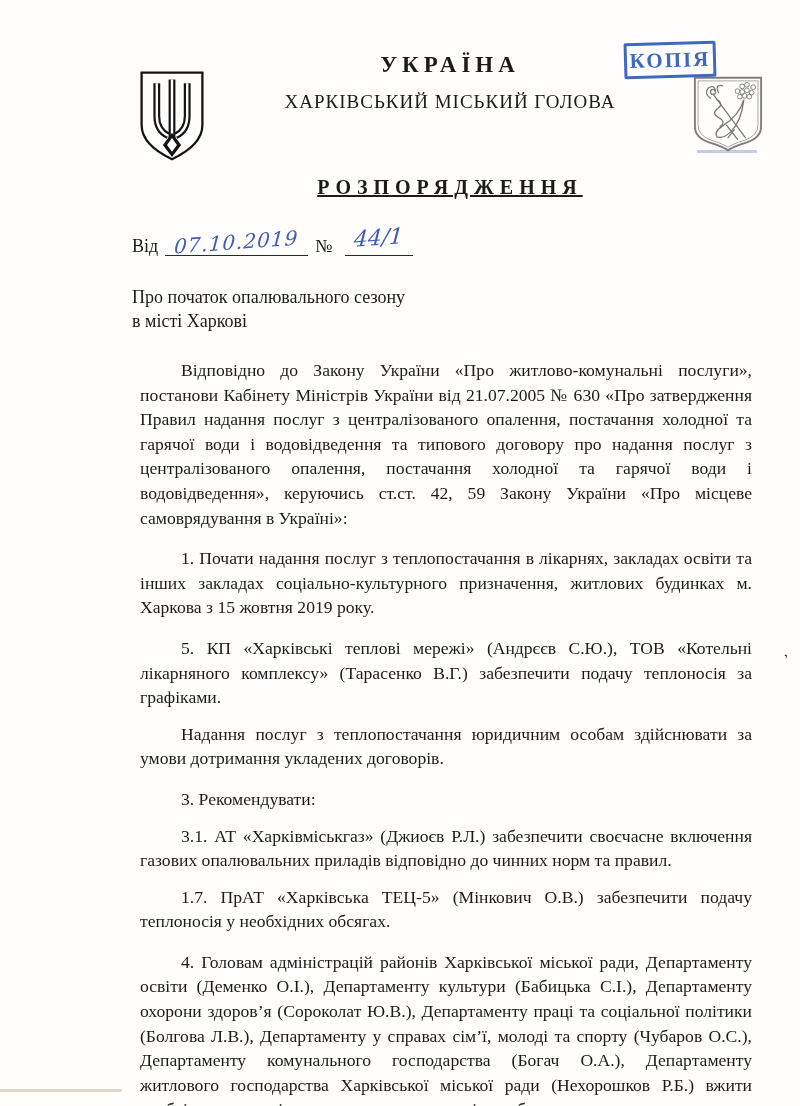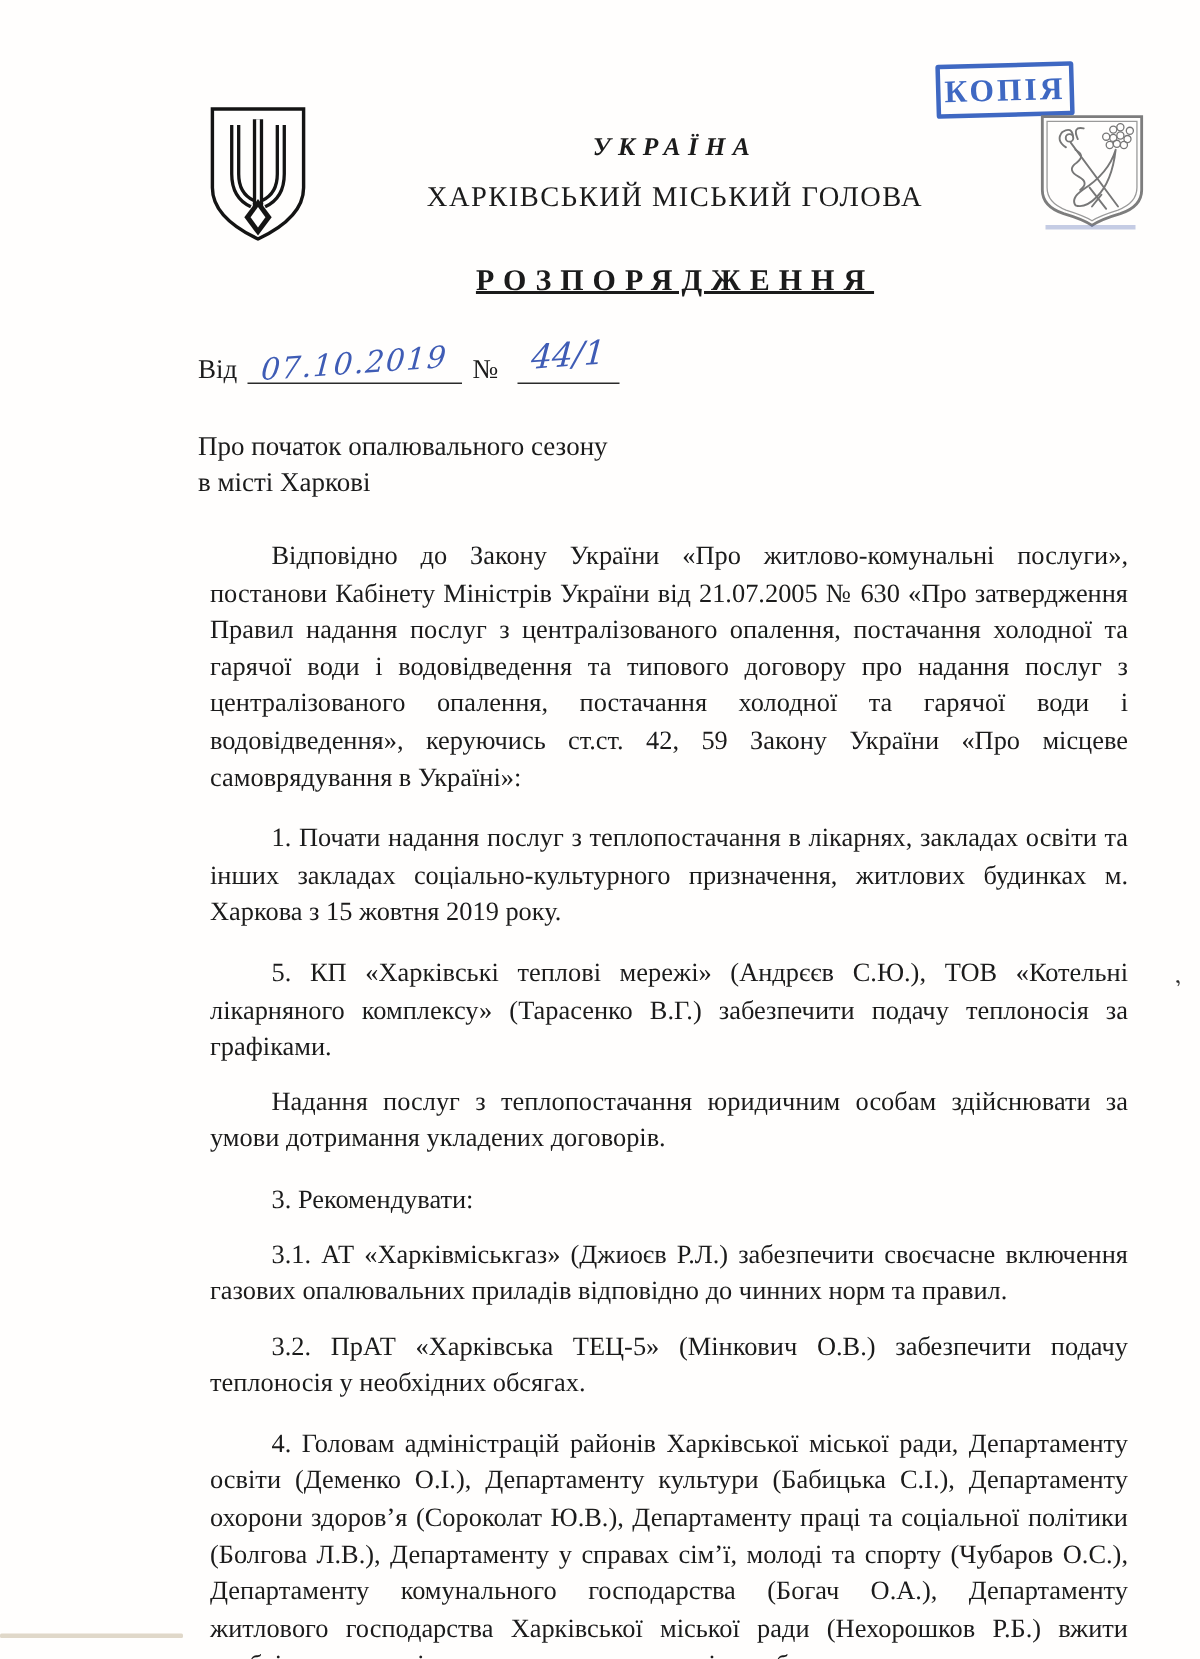--- a/index.html
+++ b/index.html
@@ -21,21 +21,21 @@
     font-weight:bold;font-size:21px;letter-spacing:2px;
     display:flex;align-items:center;justify-content:center;
     transform:rotate(-1.6deg);
     opacity:.92;
   }
   
   .trident{position:absolute;left:134px;top:70px;width:76px;height:92px;}
   .arms{position:absolute;left:687px;top:74px;width:82px;height:80px;}
   
   .head-center{position:absolute;left:215px;top:0;width:470px;text-align:center;}
-  .country{margin-top:88px;font-size:17px;font-weight:bold;letter-spacing:5px;font-style:italic;}
+  .country{margin-top:52px;font-size:23px;font-weight:bold;letter-spacing:5px;}
   .authority{margin-top:13px;font-size:19px;font-weight:normal;letter-spacing:1px;white-space:nowrap;}
   .doc-type{position:absolute;left:215px;top:176px;width:470px;text-align:center;
     font-size:20px;font-weight:bold;letter-spacing:6px;text-decoration:underline;}
   
   .meta-line{position:absolute;left:132px;top:231px;height:40px;font-size:18px;}
   .meta-label{position:absolute;top:5px;text-align:right;}
   .lbl-date{left:0;}
   .lbl-num{left:183px;}
   .write-line{position:absolute;top:0;height:24px;border-bottom:1.6px solid #2a2a2a;text-align:center;}
   .line-date{left:33px;width:143px;}
@@ -136,21 +136,21 @@
     <div>в місті Харкові</div>
   </div>
 
   <div class="body-text">
     <p>Відповідно до Закону України «Про житлово-комунальні послуги», постанови Кабінету Міністрів України від 21.07.2005 № 630 «Про затвердження Правил надання послуг з централізованого опалення, постачання холодної та гарячої води і водовідведення та типового договору про надання послуг з централізованого опалення, постачання холодної та гарячої води і водовідведення», керуючись ст.ст. 42, 59 Закону України «Про місцеве самоврядування в Україні»:</p>
     <p class="gap">1. Почати надання послуг з теплопостачання в лікарнях, закладах освіти та інших закладах соціально-культурного призначення, житлових будинках м. Харкова з 15 жовтня 2019 року.</p>
     <p class="gap">5. КП «Харківські теплові мережі» (Андрєєв С.Ю.), ТОВ «Котельні лікарняного комплексу» (Тарасенко В.Г.) забезпечити подачу теплоносія за графіками.</p>
     <p>Надання послуг з теплопостачання юридичним особам здійснювати за умови дотримання укладених договорів.</p>
     <p class="gap">3. Рекомендувати:</p>
     <p>3.1. АТ «Харківміськгаз» (Джиоєв Р.Л.) забезпечити своєчасне включення газових опалювальних приладів відповідно до чинних норм та правил.</p>
-    <p>3.2. ПрАТ «Харківська ТЕЦ-5» (Мінкович О.В.) забезпечити подачу теплоносія у необхідних обсягах.</p>
+    <p>1.7. ПрАТ «Харківська ТЕЦ-5» (Мінкович О.В.) забезпечити подачу теплоносія у необхідних обсягах.</p>
     <p class="gap">4. Головам адміністрацій районів Харківської міської ради, Департаменту освіти (Деменко О.І.), Департаменту культури (Бабицька С.І.), Департаменту охорони здоров’я (Сороколат Ю.В.), Департаменту праці та соціальної політики (Болгова Л.В.), Департаменту у справах сім’ї, молоді та спорту (Чубаров О.С.), Департаменту комунального господарства (Богач О.А.), Департаменту житлового господарства Харківської міської ради (Нехорошков Р.Б.) вжити необхідних заходів щодо запуску внутрішньобудинкових систем опалення приміщень установ, організацій та житлових будинків.</p>
   </div>
 
   <div class="artifact-mark">’</div>
   <div class="artifact-smudge"></div>
   <div class="artifact-bottom"></div>
 
 </div>
 
 </body></html>

